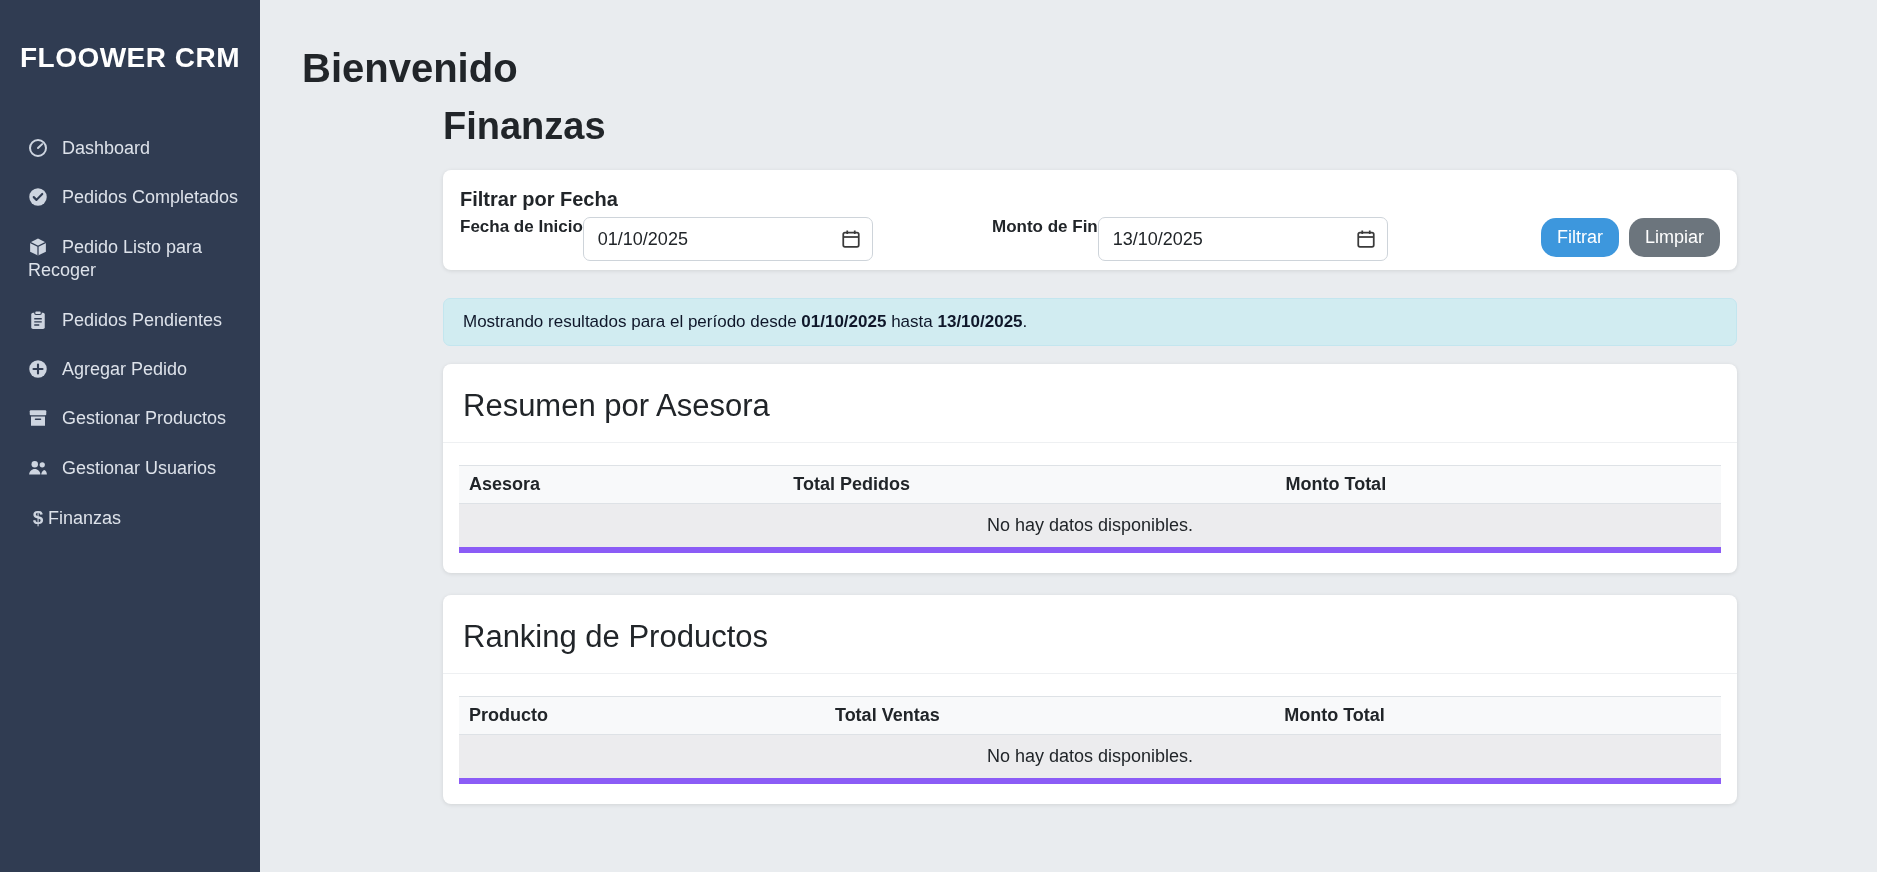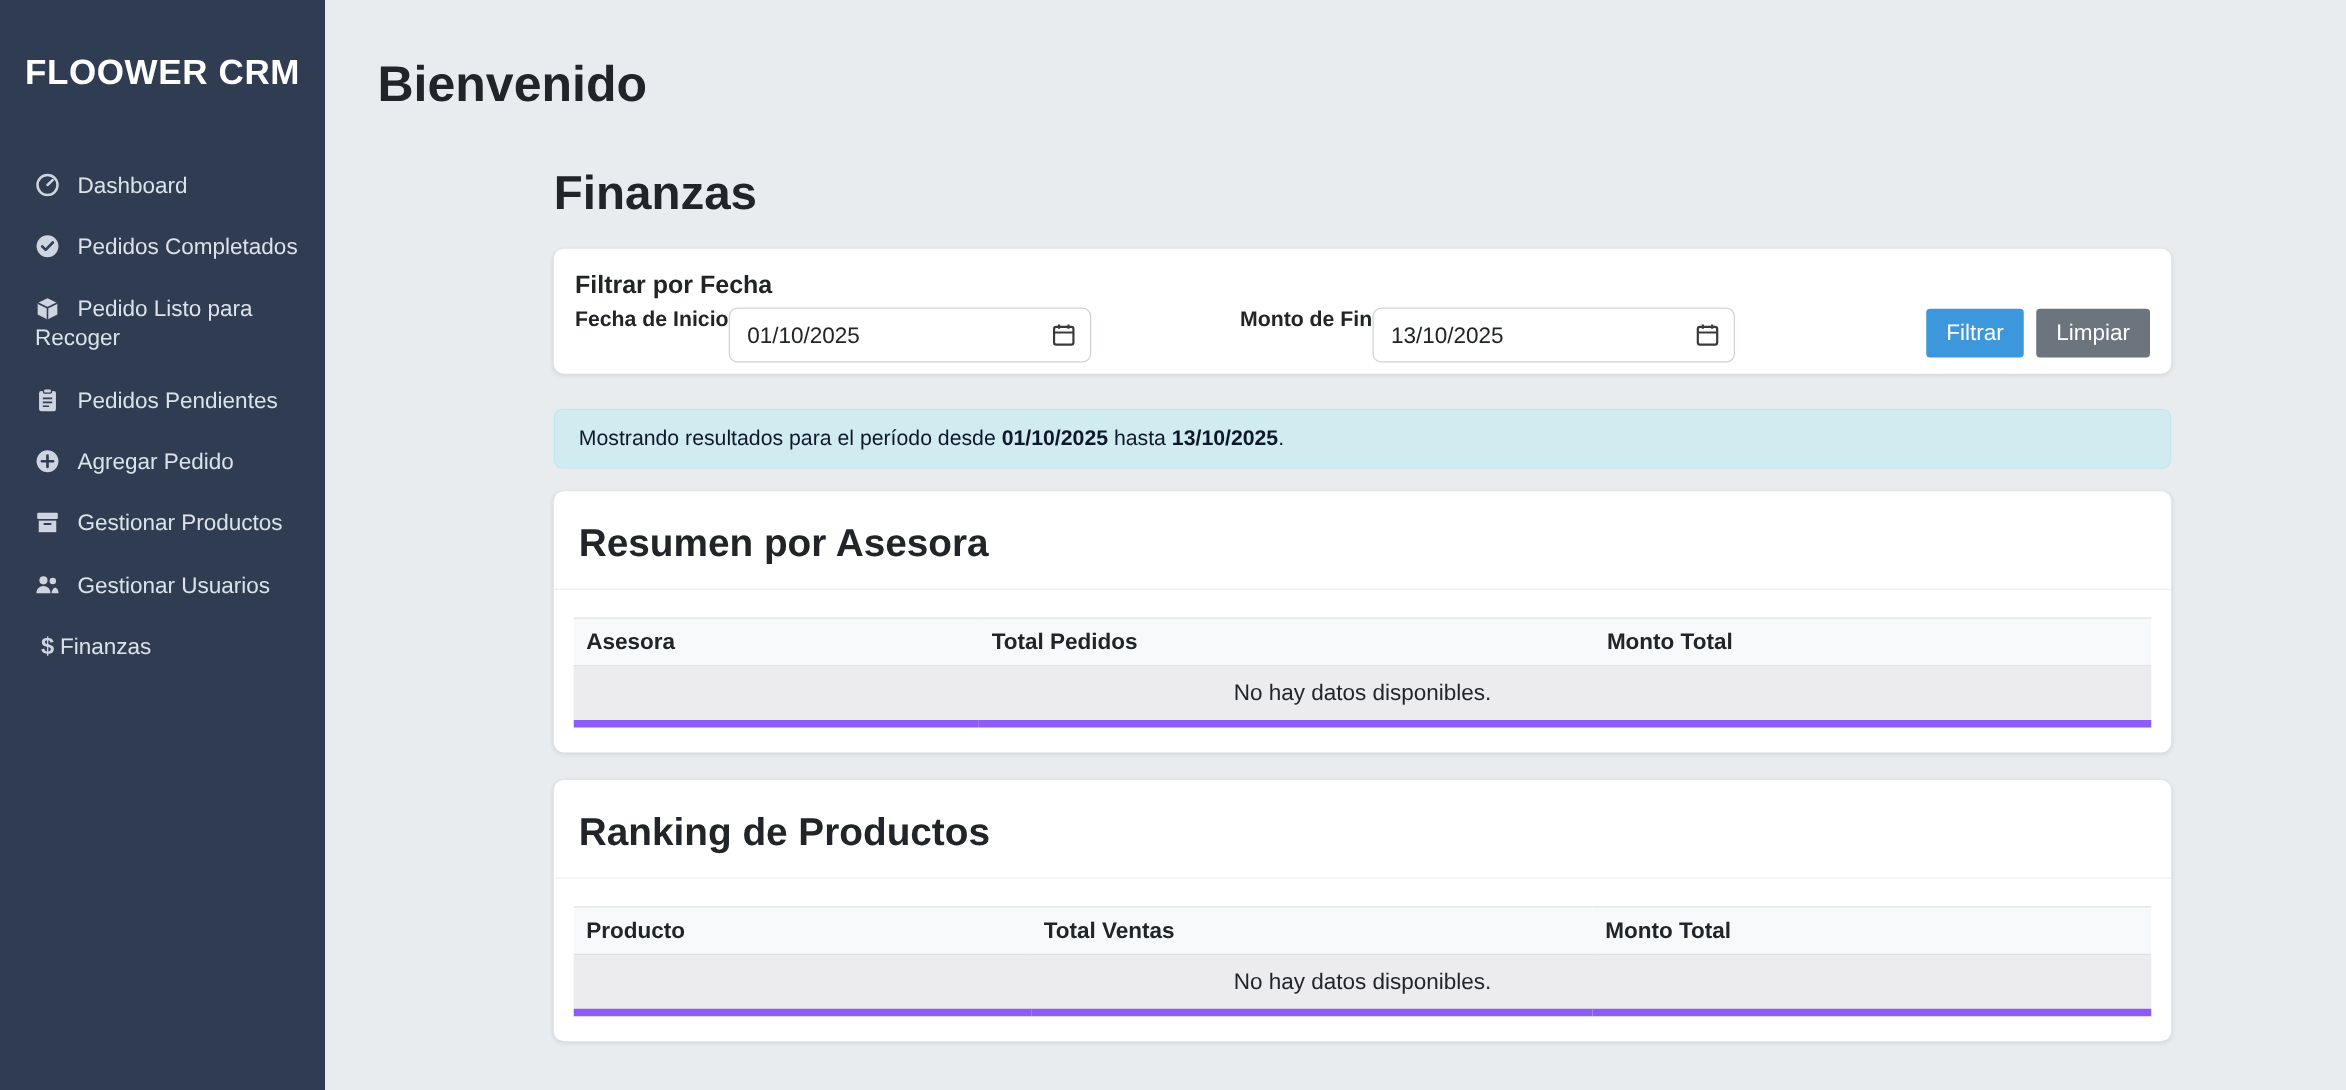--- a/index.html
+++ b/index.html
@@ -47,21 +47,21 @@
     color: #ced5e0;
   }
   .nav-icon svg { width: 20px; height: 20px; display: block; }
   .dollar-glyph {
     display: inline-block; width: 20px; text-align: center;
     font-weight: 700; font-size: 19px; color: #ced5e0;
   }
 
   
   .main { flex: 1; padding: 46px 0 40px 42px; }
-  .page-title { font-size: 40px; font-weight: 700; margin: 0 0 43px; color: #212529; }
+  .page-title { font-size: 40px; font-weight: 700; margin: 0 0 14px; color: #212529; }
   .page-section { margin-left: 141px; width: 1294px; }
   .section-title { font-size: 38px; font-weight: 700; margin: 0 0 22px; }
 
   .card {
     background: #ffffff;
     border-radius: 8px;
     box-shadow: 0 1px 4px rgba(0,0,0,0.10);
   }
 
   
@@ -90,21 +90,21 @@
     right: 12px; top: 50%;
     transform: translateY(-50%);
     width: 20px; height: 20px;
     cursor: pointer;
     color: #3a3a3a;
   }
   .calendar-btn svg { width: 20px; height: 20px; display: block; }
   .filter-buttons { margin-left: auto; display: flex; gap: 10px; padding-bottom: 4px; }
   .btn {
     border: none;
-    border-radius: 3px;
+    border-radius: 15px;
     font-size: 18px;
     font-family: inherit;
     padding: 9px 16px;
     cursor: pointer;
     color: #fff;
   }
   .btn-primary { background: #3d97dd; }
   .btn-secondary { background: #6c757d; }
 
   
@@ -115,21 +115,21 @@
     border-radius: 7px;
     padding: 13px 19px;
     font-size: 17px;
     margin-bottom: 18px;
   }
   .alert b { font-weight: 700; }
 
   
   .data-card { margin-bottom: 22px; }
   .card-header { padding: 24px 20px 18px; border-bottom: 1px solid #eef0f2; }
-  .card-title { font-size: 31px; font-weight: 700; margin: 0; }
+  .card-title { font-size: 31px; font-weight: 400; margin: 0; }
   .card-body { padding: 22px 16px 20px; }
 
   table { width: 100%; border-collapse: collapse; font-size: 18px; }
   thead th {
     text-align: left;
     font-weight: 700;
     padding: 8px 10px;
     background: #f8f9fa;
     border-top: 1px solid #dee2e6;
     border-bottom: 1px solid #dee2e6;

